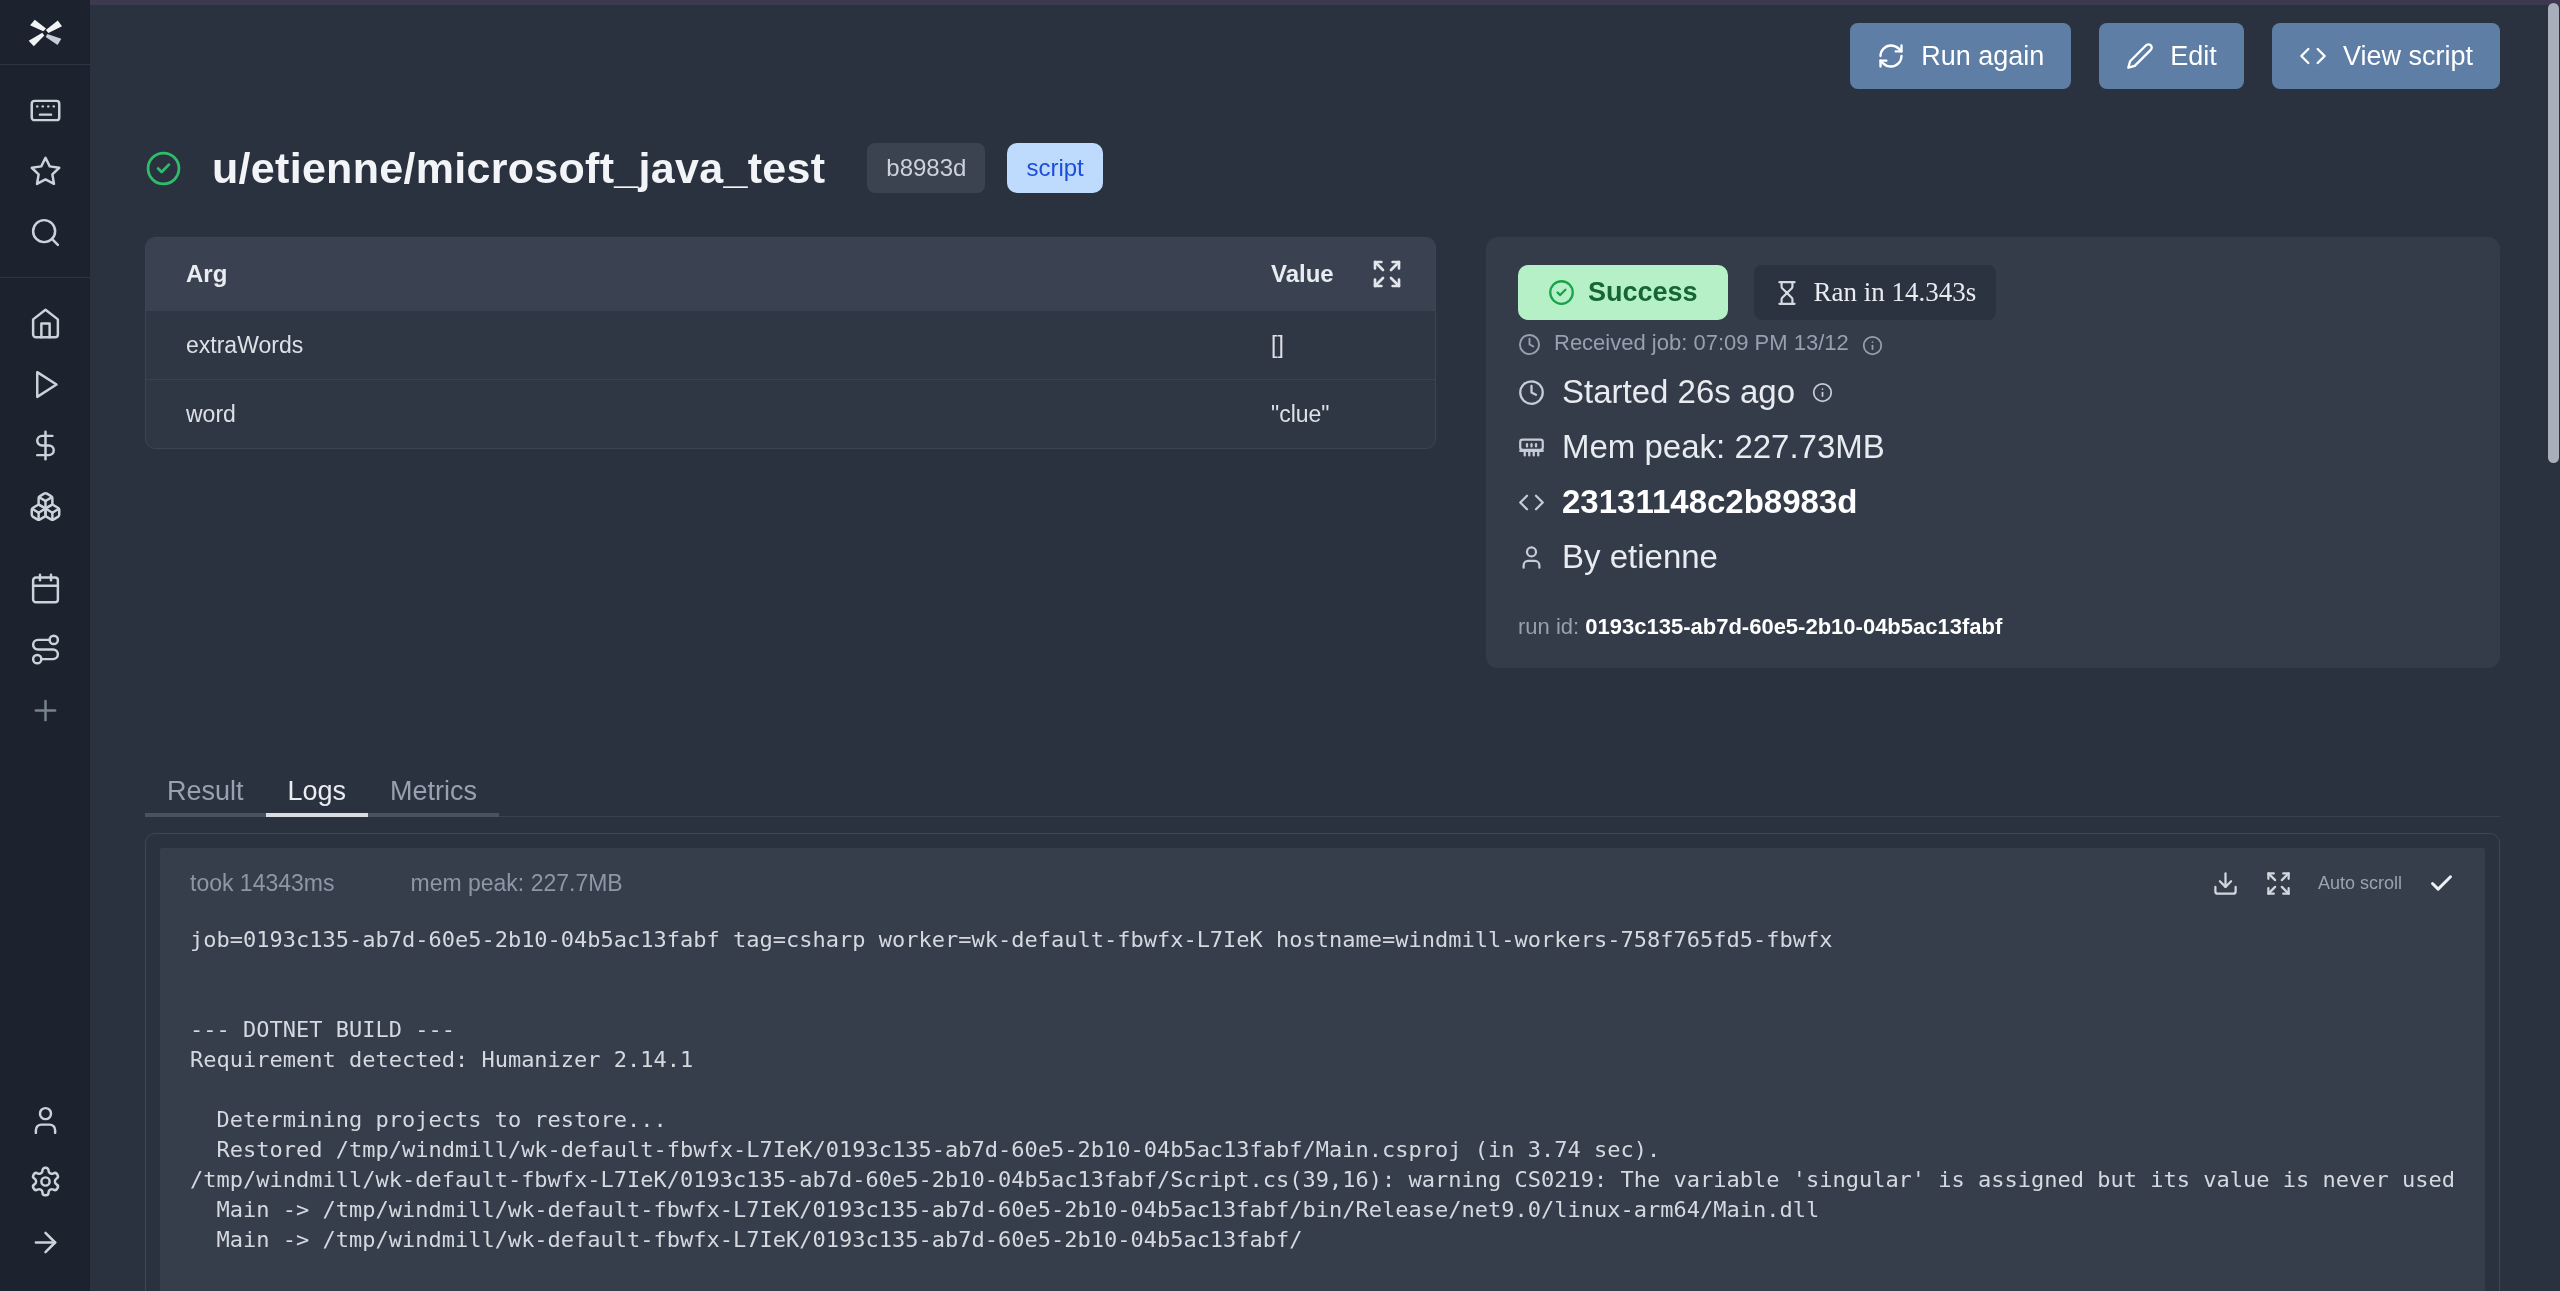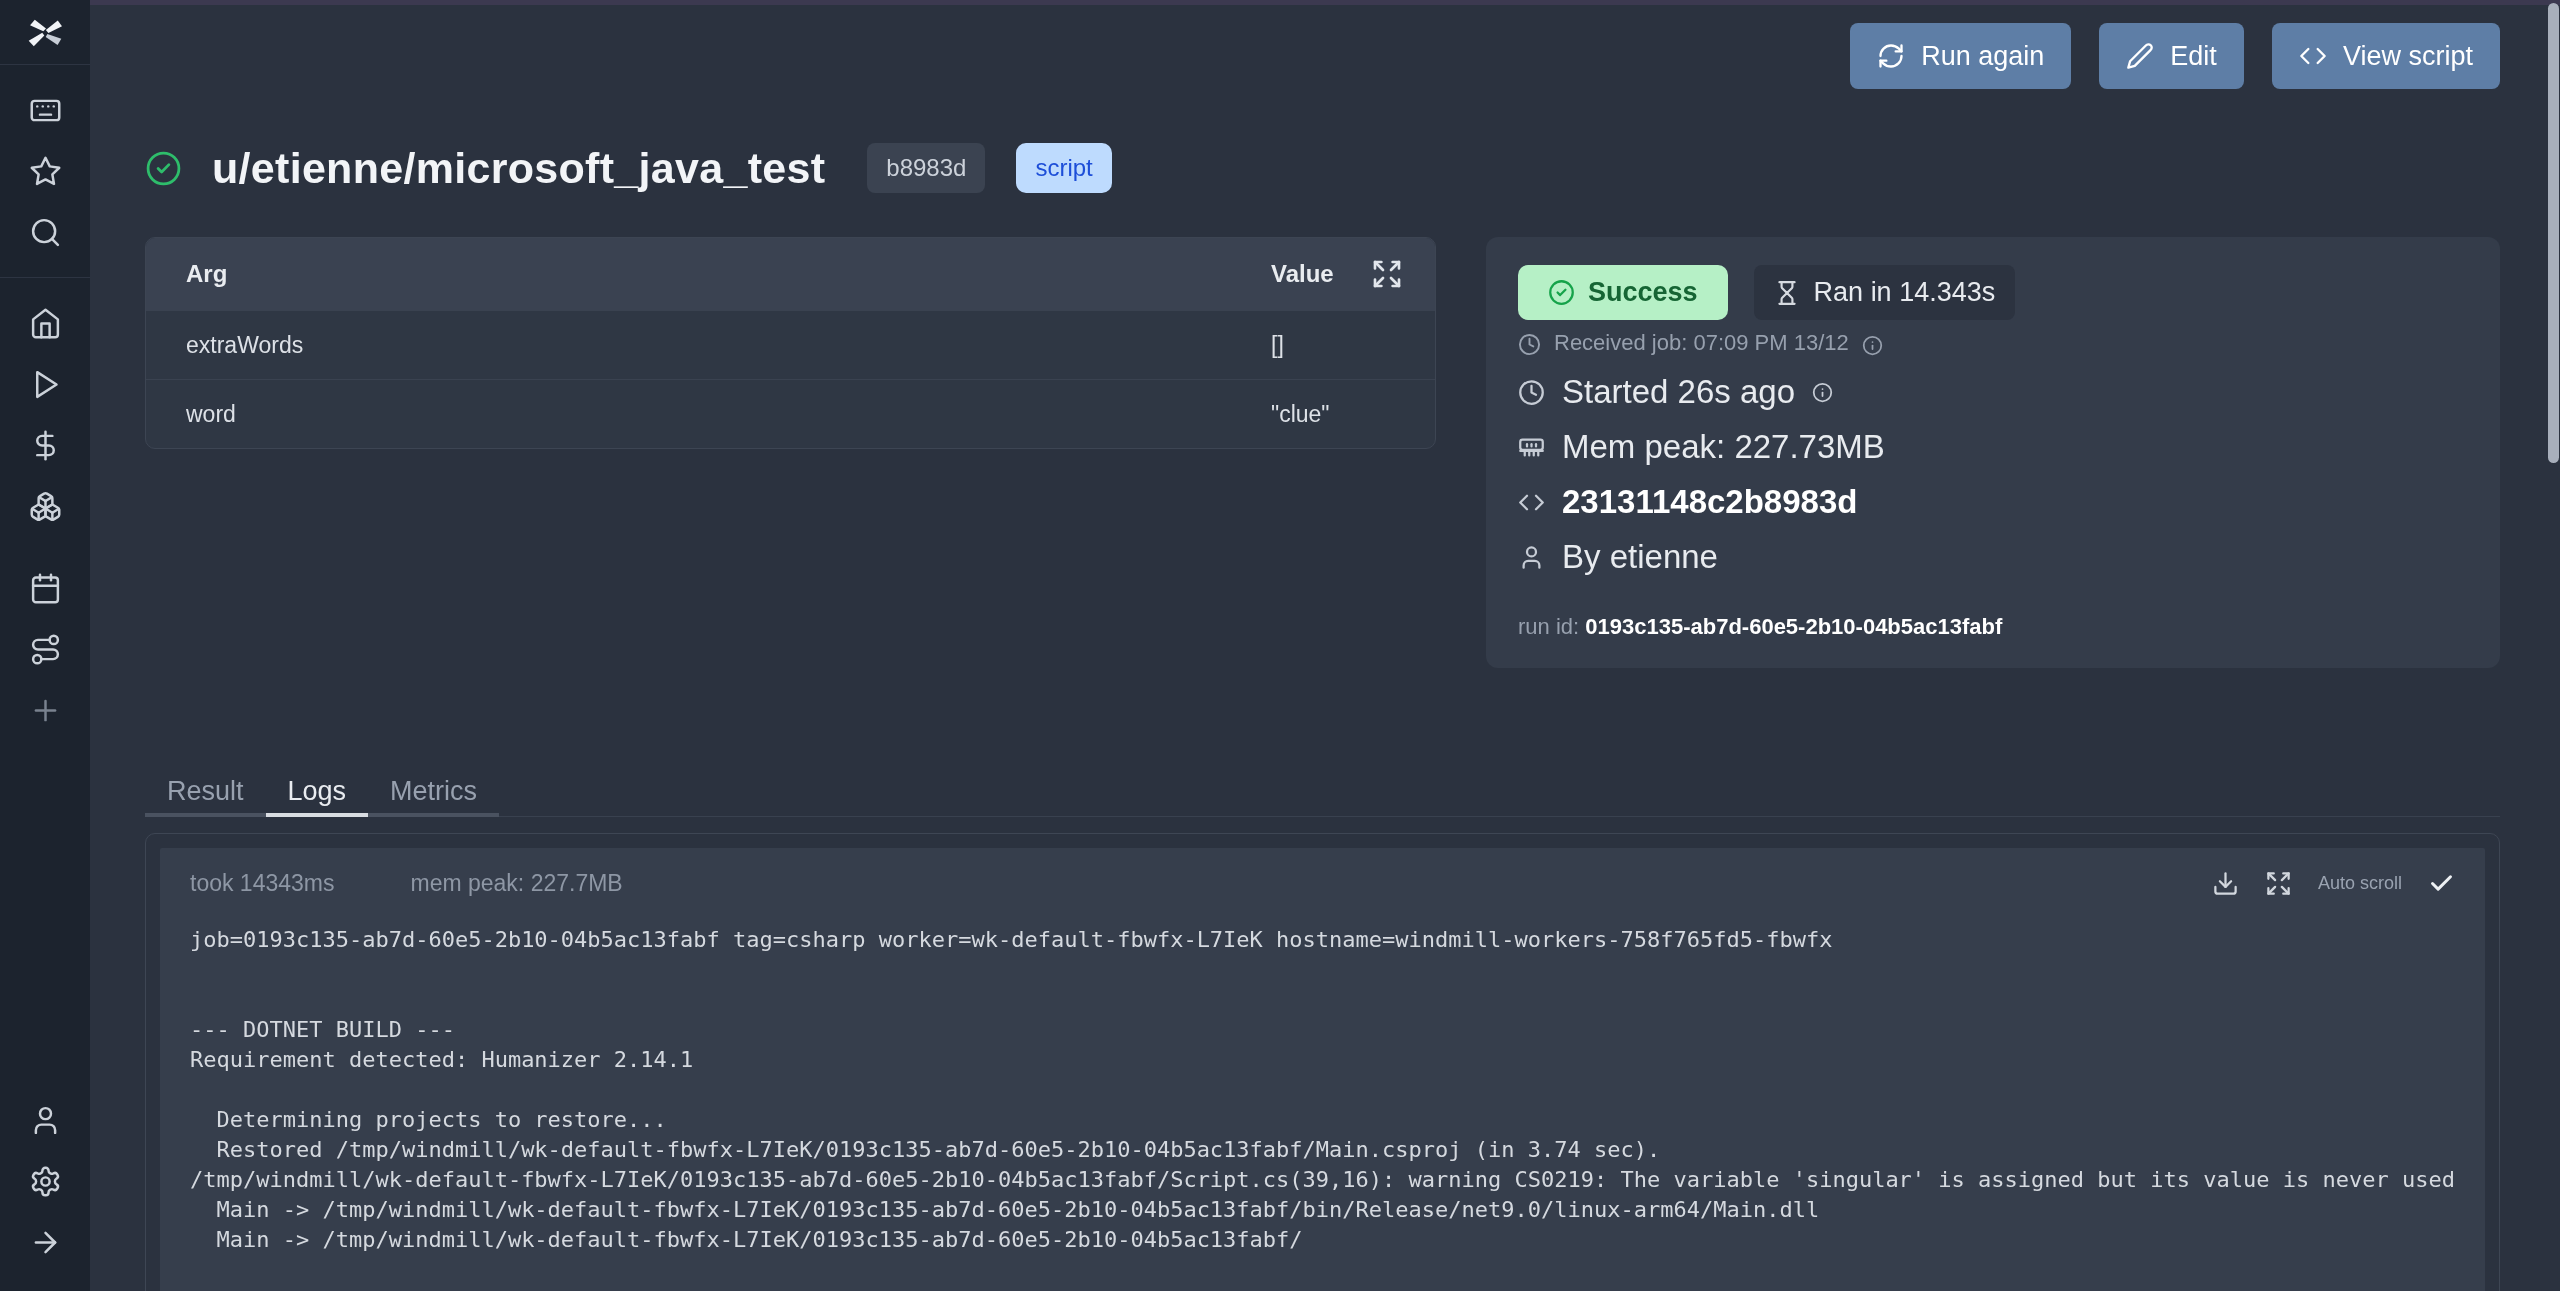--- a/index.html
+++ b/index.html
@@ -44,21 +44,21 @@
 
   .header-row { display:flex; align-items:center; margin-top:54px; }
   .title-check { width:37px; height:37px; color:#2ebd6b; margin-right:30px; flex-shrink:0; }
   .title-check svg { width:100%; height:100%; }
   .page-title { font-size:43px; font-weight:700; color:#f2f4f7; letter-spacing:.3px; }
   .badge-hash {
     margin-left:42px; background:#3b4351; color:#ccd2da;
     font-size:24px; padding:11px 19px; border-radius:8px;
   }
   .badge-script {
-    margin-left:31px; background:#bedbfe; color:#1d4ed8;
+    margin-left:22px; background:#bedbfe; color:#1d4ed8;
     font-size:24px; font-weight:500; padding:11px 19px; border-radius:10px;
   }
 
   .columns { display:flex; align-items:flex-start; margin-top:44px; }
 
   
   .args-card { width:1291px; background:#2f3744; border:1px solid #3d4553; border-radius:10px; overflow:hidden; flex-shrink:0; }
   .args-head {
     display:grid; grid-template-columns:1085px 1fr; align-items:center;
     background:#3a4251; height:72px; padding:0 40px; position:relative;
@@ -80,21 +80,21 @@
   .status-row { display:flex; align-items:center; gap:26px; }
   .badge-success {
     display:flex; align-items:center; gap:13px;
     background:#b6f0c6; color:#166534; font-size:27px; font-weight:600;
     padding:12px 30px; border-radius:10px;
   }
   .badge-success svg { width:27px; height:27px; color:#16a34a; }
   .chip-duration {
     display:flex; align-items:center; gap:14px;
     background:#2c3340; border-radius:8px; padding:12px 20px;
-    font-size:27px; color:#e8ebef;
+    font-size:27px; color:#e8ebef;font-family:Liberation Serif, serif;
   }
   .chip-duration svg { width:26px; height:26px; color:#d6dae0; }
   .meta-sm { display:flex; align-items:flex-end; gap:13px; color:#97a0ae; font-size:22px; margin-top:10px; }
   .meta-sm svg { width:23px; height:23px; flex-shrink:0; }
   .meta { display:flex; align-items:center; gap:17px; color:#e8ebef; font-size:33px; margin-top:17px; }
   .meta svg { width:27px; height:27px; color:#c6ccd5; flex-shrink:0; }
   .info-ic { width:21px !important; height:21px !important; color:#97a0ae; cursor:pointer; }
   a.blue, .blue { color:#ffffff; text-decoration:none; cursor:pointer;font-weight:bold; }
   .runid-row { margin-top:38px; font-size:22px; color:#97a0ae; }
 

